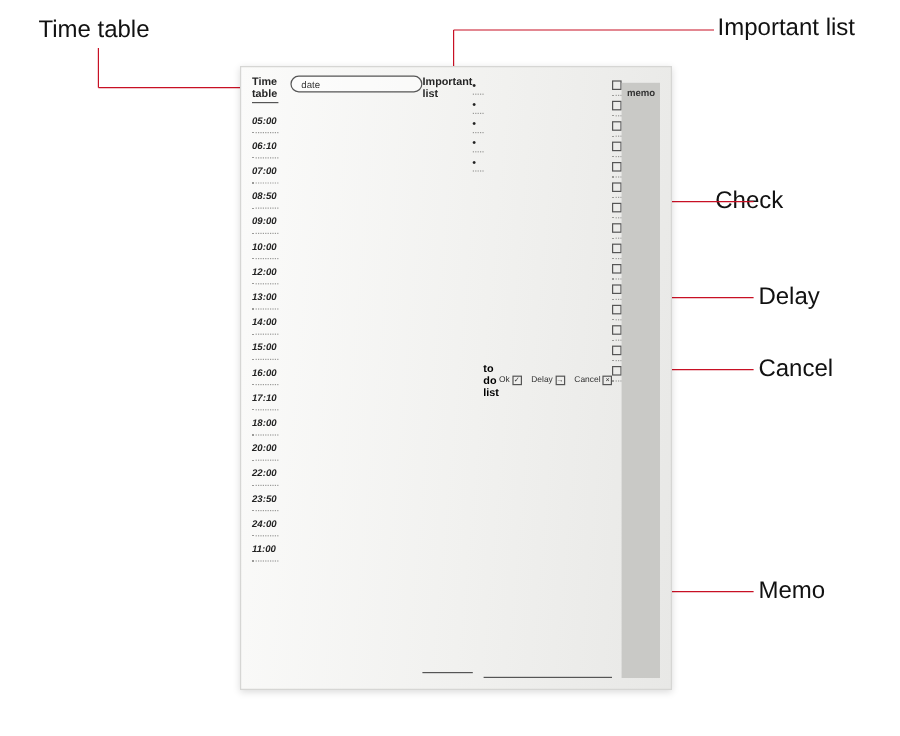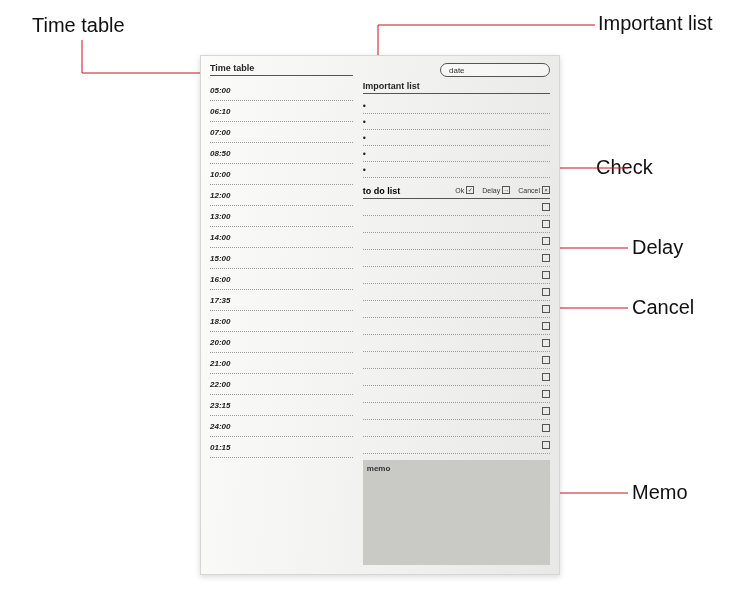--- a/index.html
+++ b/index.html
@@ -21,21 +21,21 @@
     width: 360px;
     height: 520px;
     background: linear-gradient(95deg, #fbfbfa 0%, #f1f1ef 55%, #e8e8e6 100%);
     box-shadow: 0 2px 6px rgba(0,0,0,.15), inset 0 0 0 1px #d6d6d4;
     padding: 8px 10px 10px 10px;
     display: flex;
     gap: 10px;
   }
 
   .col-left  { width: 42%; }
-  .col-right { flex: 1; display: flex; flex-direction: column; }
+  .col-right { flex: 1; display: flex; flex-direction: row; }
 
   .section-title {
     font-size: 9px;
     font-weight: 600;
     color: #252525;
     border-bottom: 1px solid #555;
     padding-bottom: 2px;
     margin-bottom: 4px;
   }
 
@@ -67,21 +67,21 @@
   .il-row {
     height: 16px;
     border-bottom: 1px dotted #9a9a98;
     display:flex; align-items:center;
     font-size:9px; color:#222;
   }
   .il-row::before { content:"•"; margin-right:6px; }
 
   
   .todo-head{
-    display:flex; align-items:flex-start;
+    display:flex; align-items:center;
     border-bottom: 1px solid #555;
     padding-bottom:2px; margin-top:8px;
   }
   .todo-head .t { font-size:9px; font-weight:600; flex:1; }
   .todo-legend { display:flex; gap:8px; font-size:7px; color:#333; }
   .todo-legend .lg { display:flex; align-items:center; gap:2px; }
   .box {
     width:8px;height:8px;border:1px solid #555;display:inline-flex;
     align-items:center;justify-content:center;font-size:6px;line-height:1;
   }
@@ -147,34 +147,34 @@
 
 <div class="page">
 
   <div class="col-left">
     <div class="section-title">Time table</div>
     <div class="tt-rows" id="tt-rows">
         <div class="tt-row">05:00</div>
         <div class="tt-row">06:10</div>
         <div class="tt-row">07:00</div>
         <div class="tt-row">08:50</div>
+        <div class="tt-row">09:00</div>
         <div class="tt-row">10:00</div>
         <div class="tt-row">12:00</div>
         <div class="tt-row">13:00</div>
         <div class="tt-row">14:00</div>
         <div class="tt-row">15:00</div>
         <div class="tt-row">16:00</div>
-        <div class="tt-row">17:35</div>
+        <div class="tt-row">17:10</div>
         <div class="tt-row">18:00</div>
         <div class="tt-row">20:00</div>
-        <div class="tt-row">21:00</div>
         <div class="tt-row">22:00</div>
-        <div class="tt-row">23:15</div>
+        <div class="tt-row">23:50</div>
         <div class="tt-row">24:00</div>
-        <div class="tt-row">01:15</div>
+        <div class="tt-row">11:00</div>
       </div>
   </div>
 
   <div class="col-right">
 
     <div class="date-row">
       <div class="date-pill">
         <span>date</span>
       </div>
     </div>

